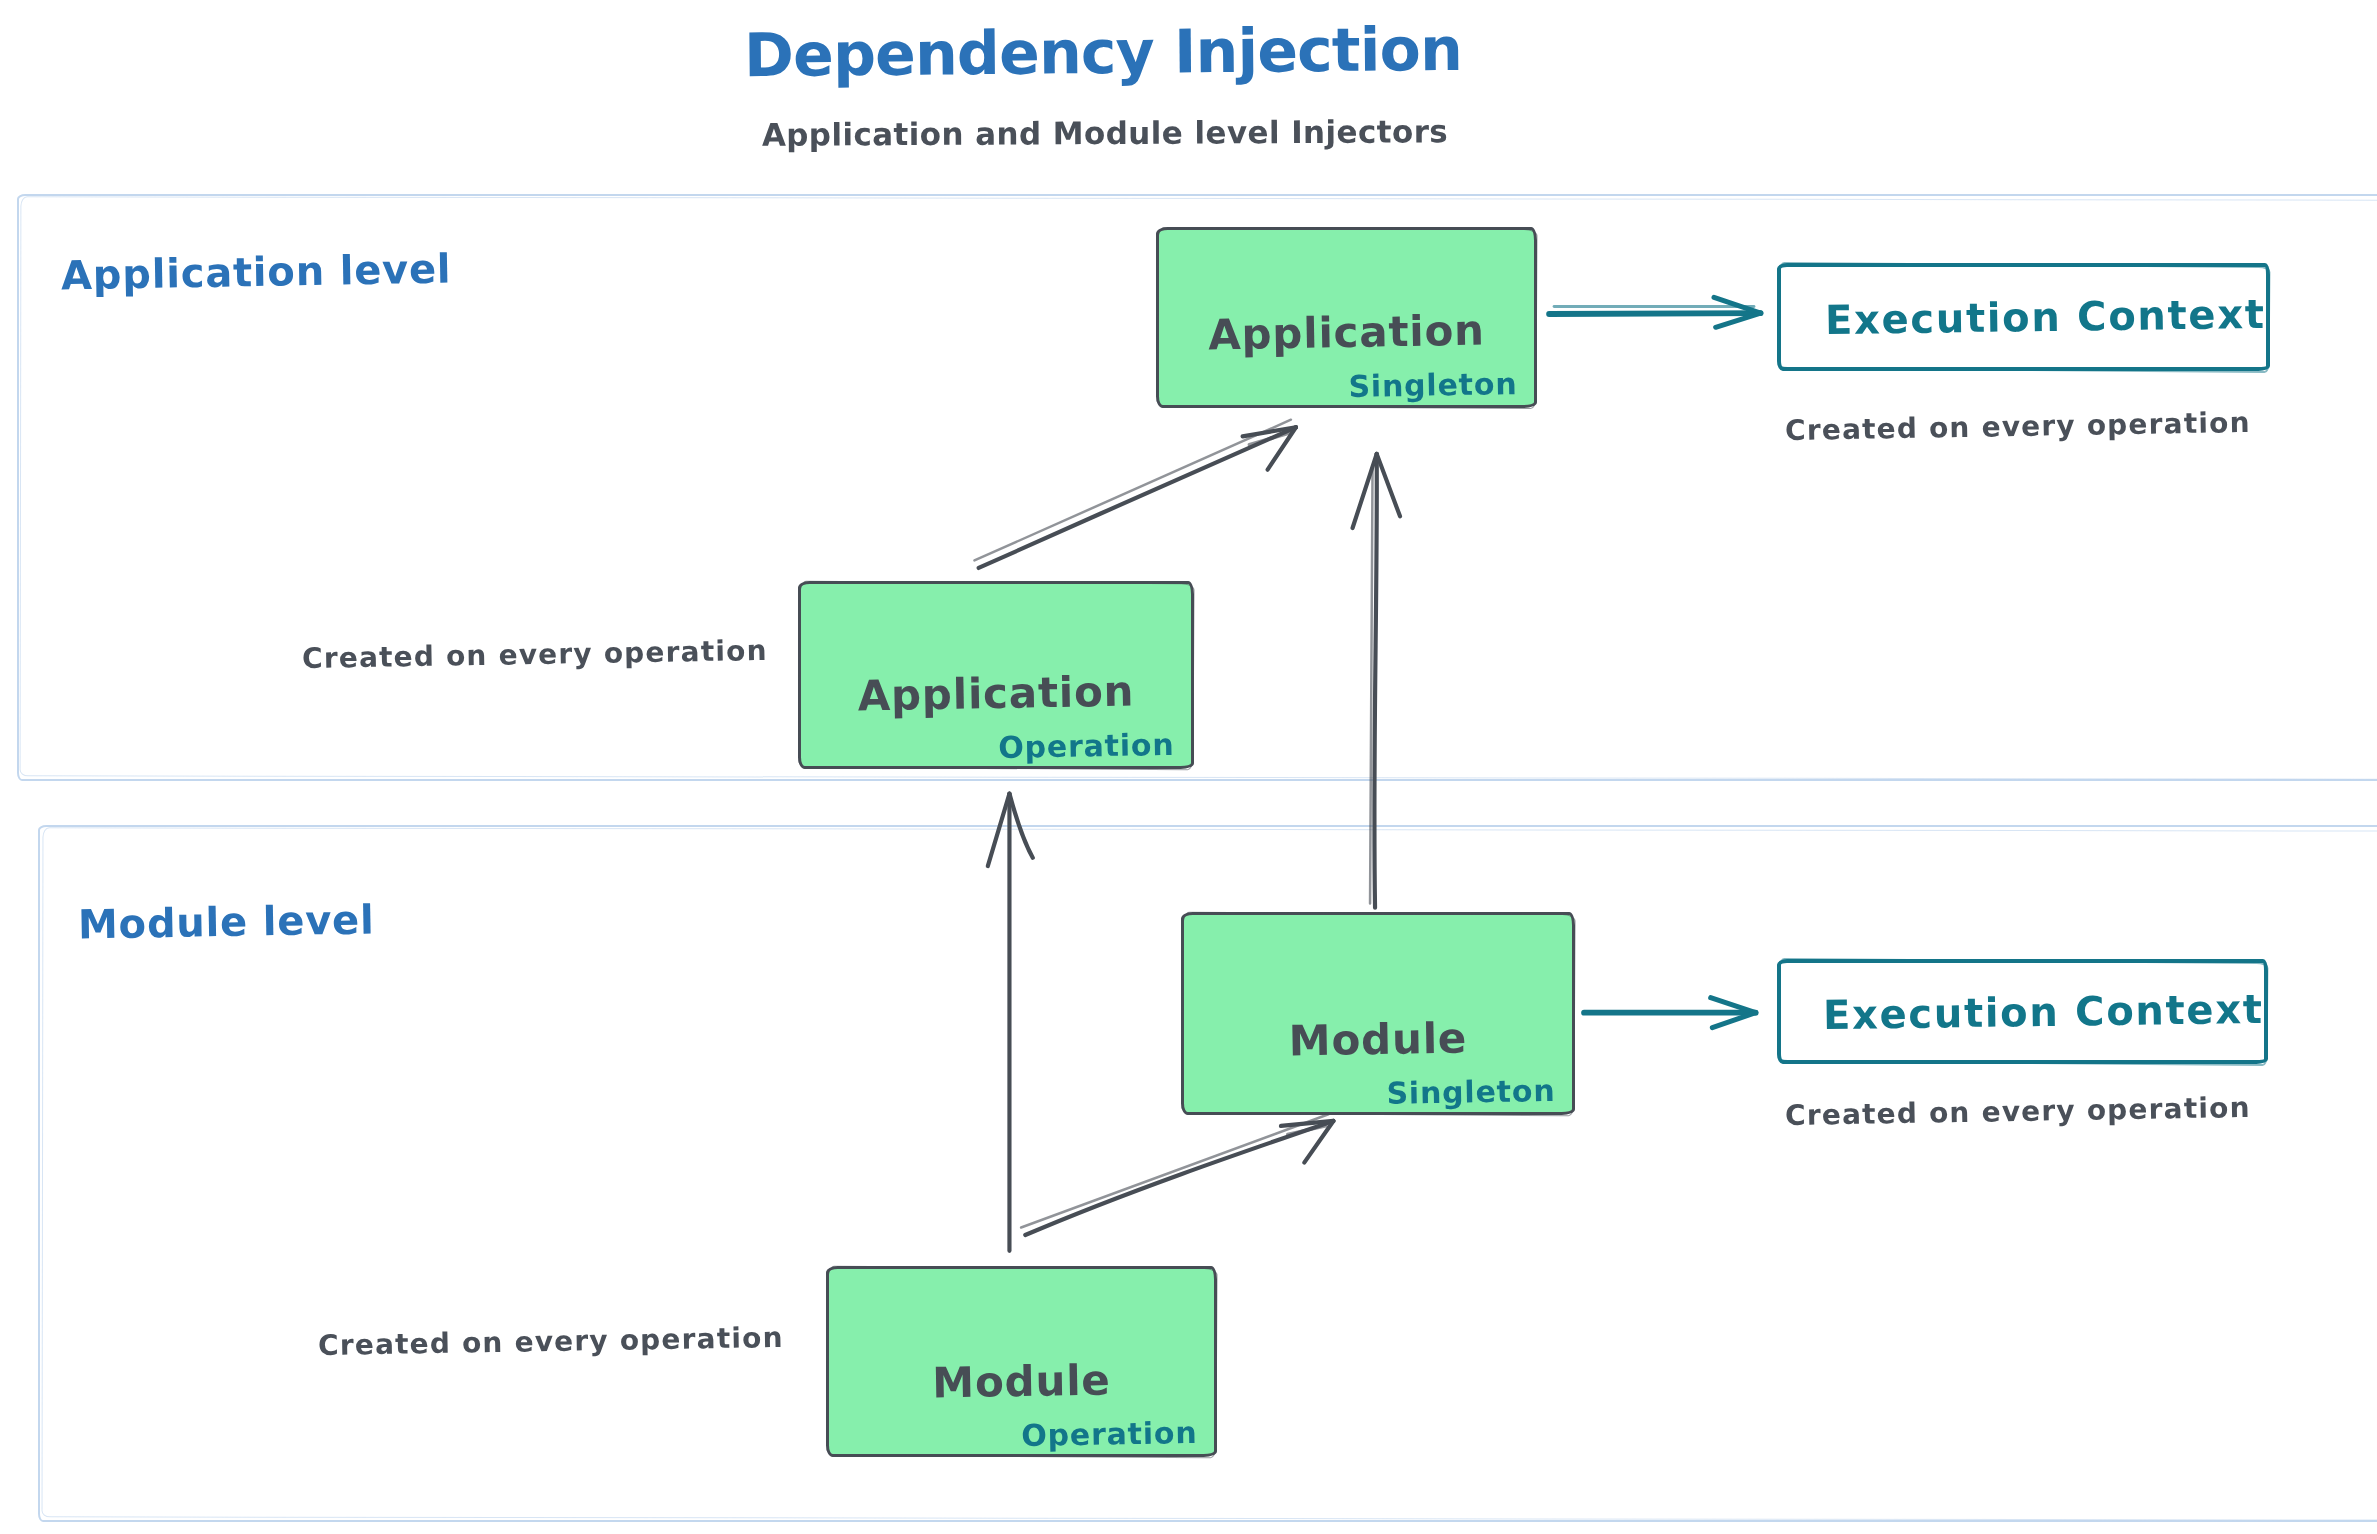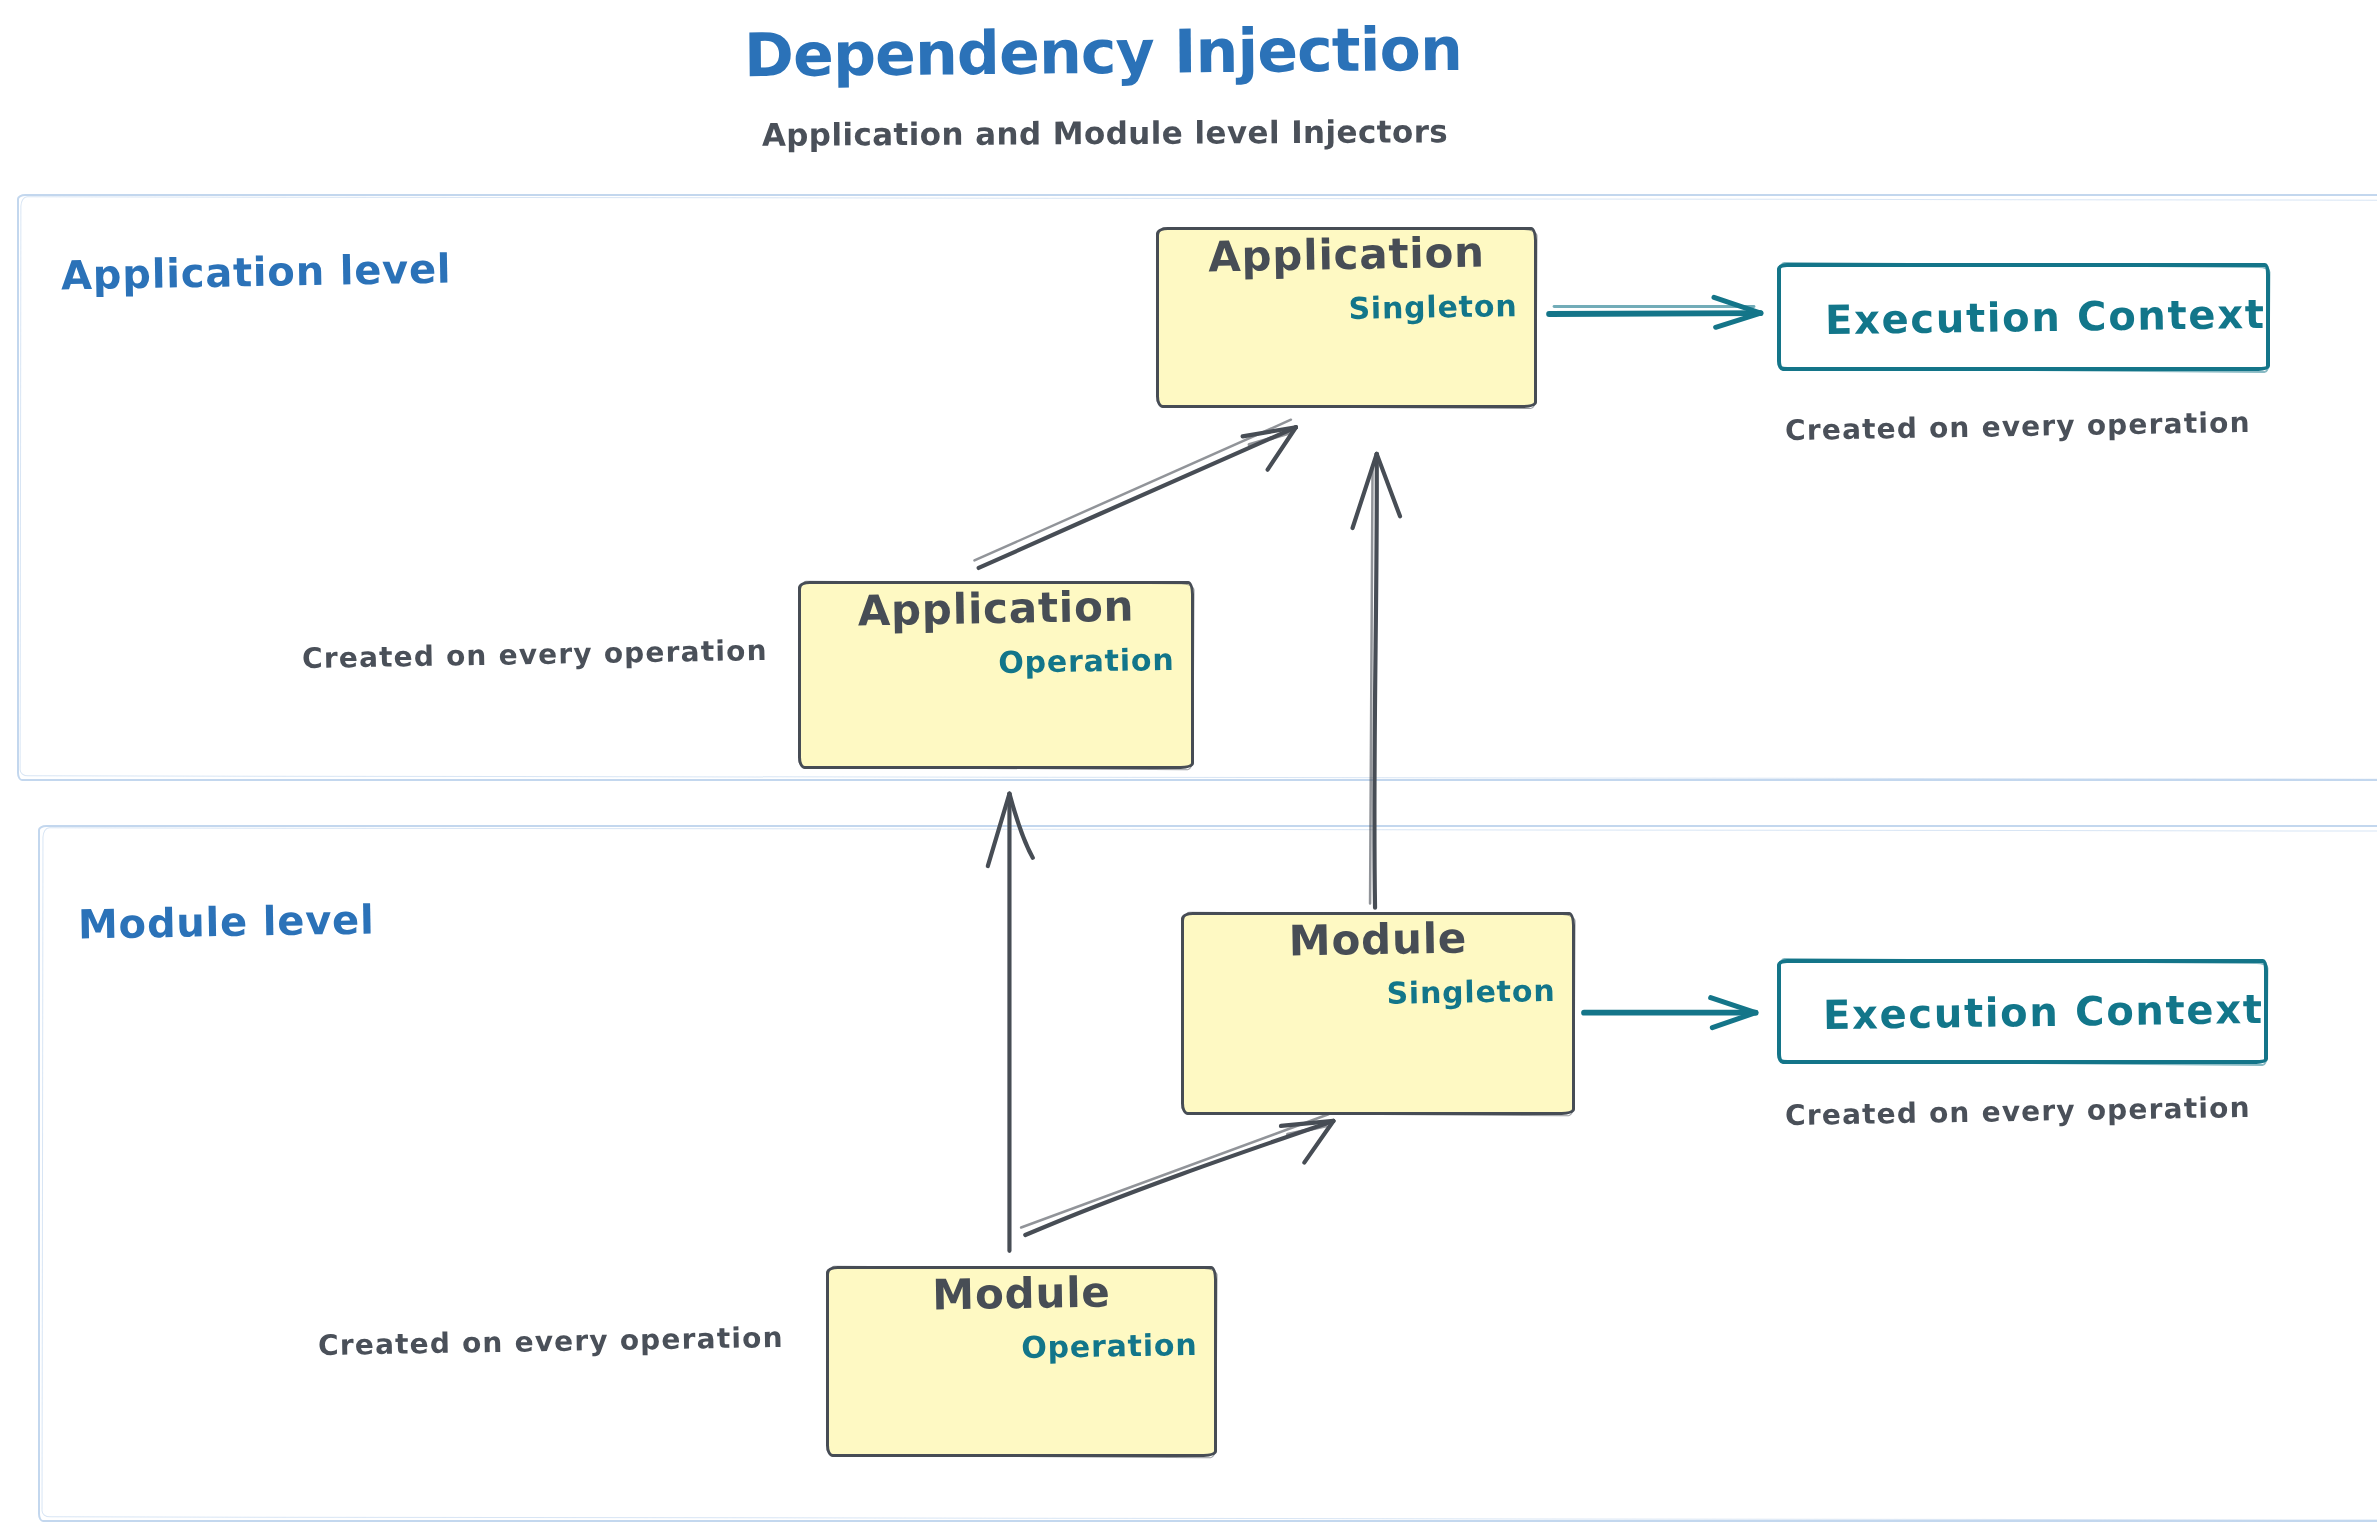--- a/index.html
+++ b/index.html
@@ -34,24 +34,24 @@
   .section-app{left:16.7px;top:194px;width:2347px;height:583px;}
   .section-module{left:12px;top:825px;width:2347px;height:693px;margin-left:26px;}
   .section-label{
     position:absolute;font-size:40px;font-weight:bold;color:#2b72b8;
     letter-spacing:0.8px;white-space:nowrap;transform:rotate(-1deg);
   }
   .section-app .section-label{left:42px;top:53px;}
   .section-module .section-label{left:38px;top:72px;}
   
   .node{
-    display:flex;flex-direction:column;justify-content:flex-start;
+    display:flex;flex-direction:column;justify-content:flex-end;
     border:3.3px solid #474d55;
     border-radius:11.7px 5.8px 13.3px 6.7px/6.7px 13.3px 5.8px 11.7px;
-    background:#fef9c3;
+    background:#86efac;
   }
   .node::after{
     content:'';position:absolute;inset:-2.5px;pointer-events:none;opacity:.55;
     border:1.7px solid #474d55;border-radius:6.7px 13.3px 5.8px 11.7px/13.3px 6.7px 11.7px 5.8px;
     transform:rotate(0.35deg);
   }
   .node-title{
     text-align:center;font-size:42px;font-weight:bold;color:#474d55;
     letter-spacing:0.8px;transform:rotate(-1deg);
   }

